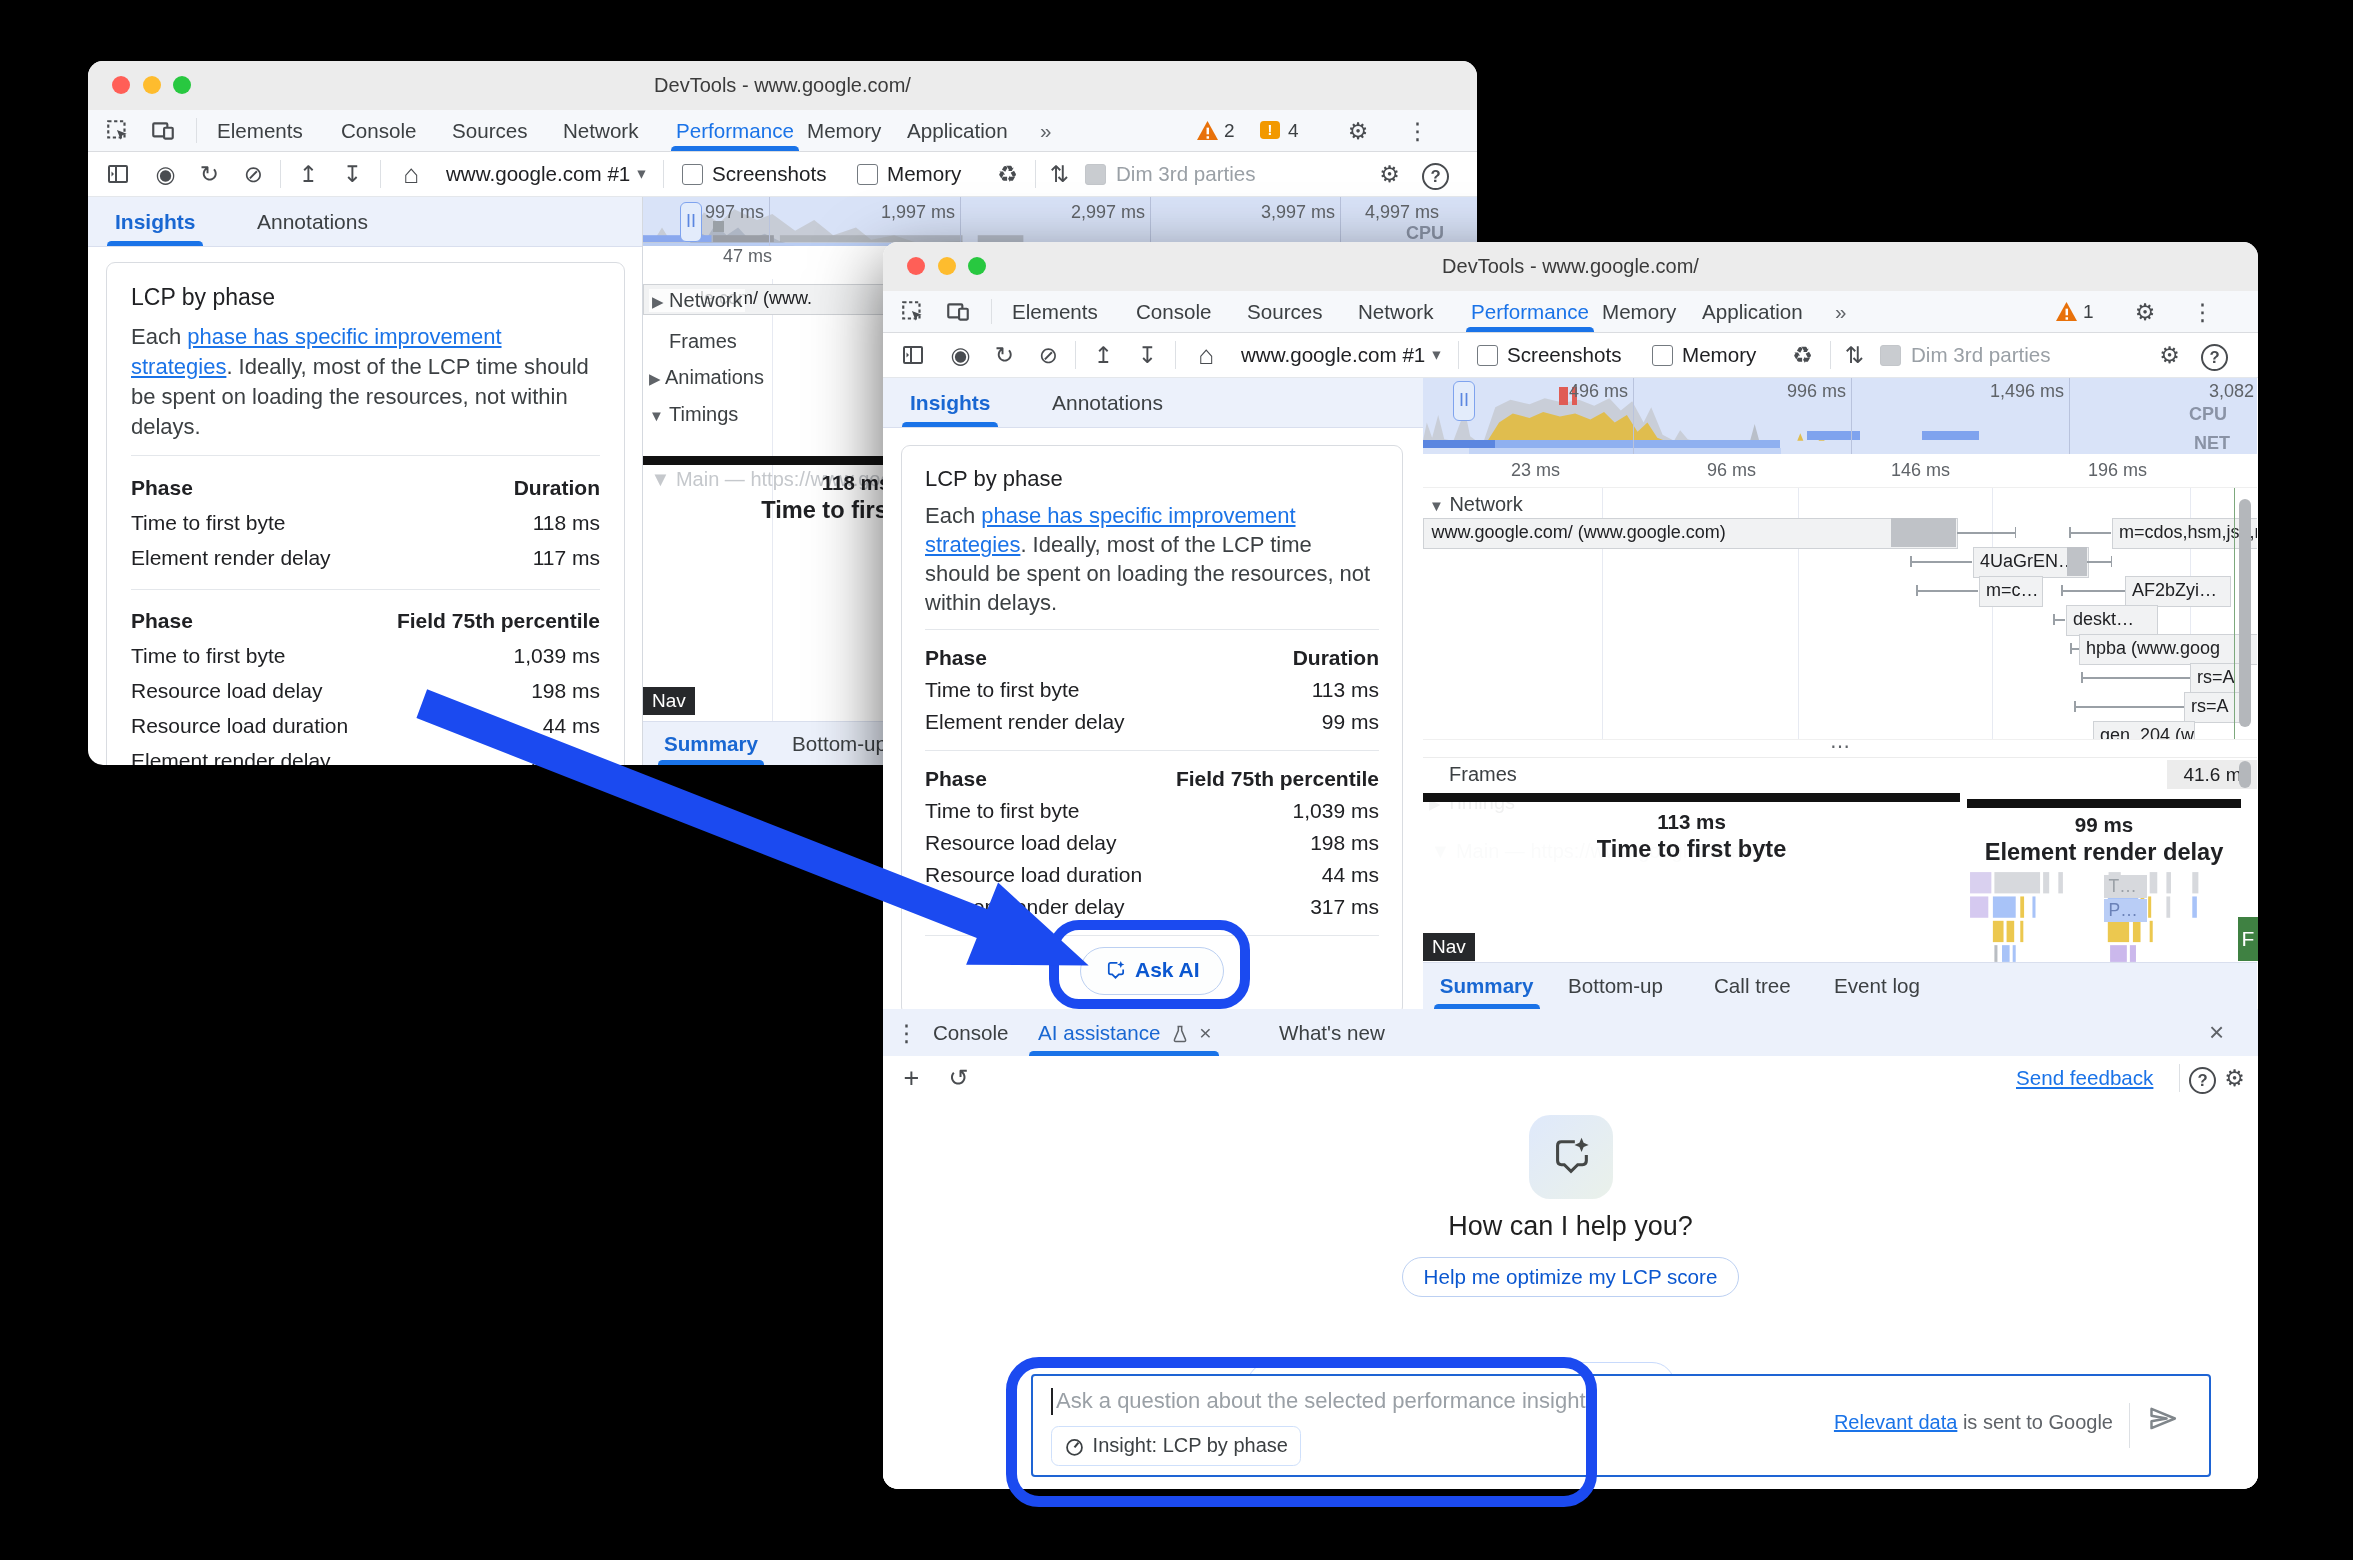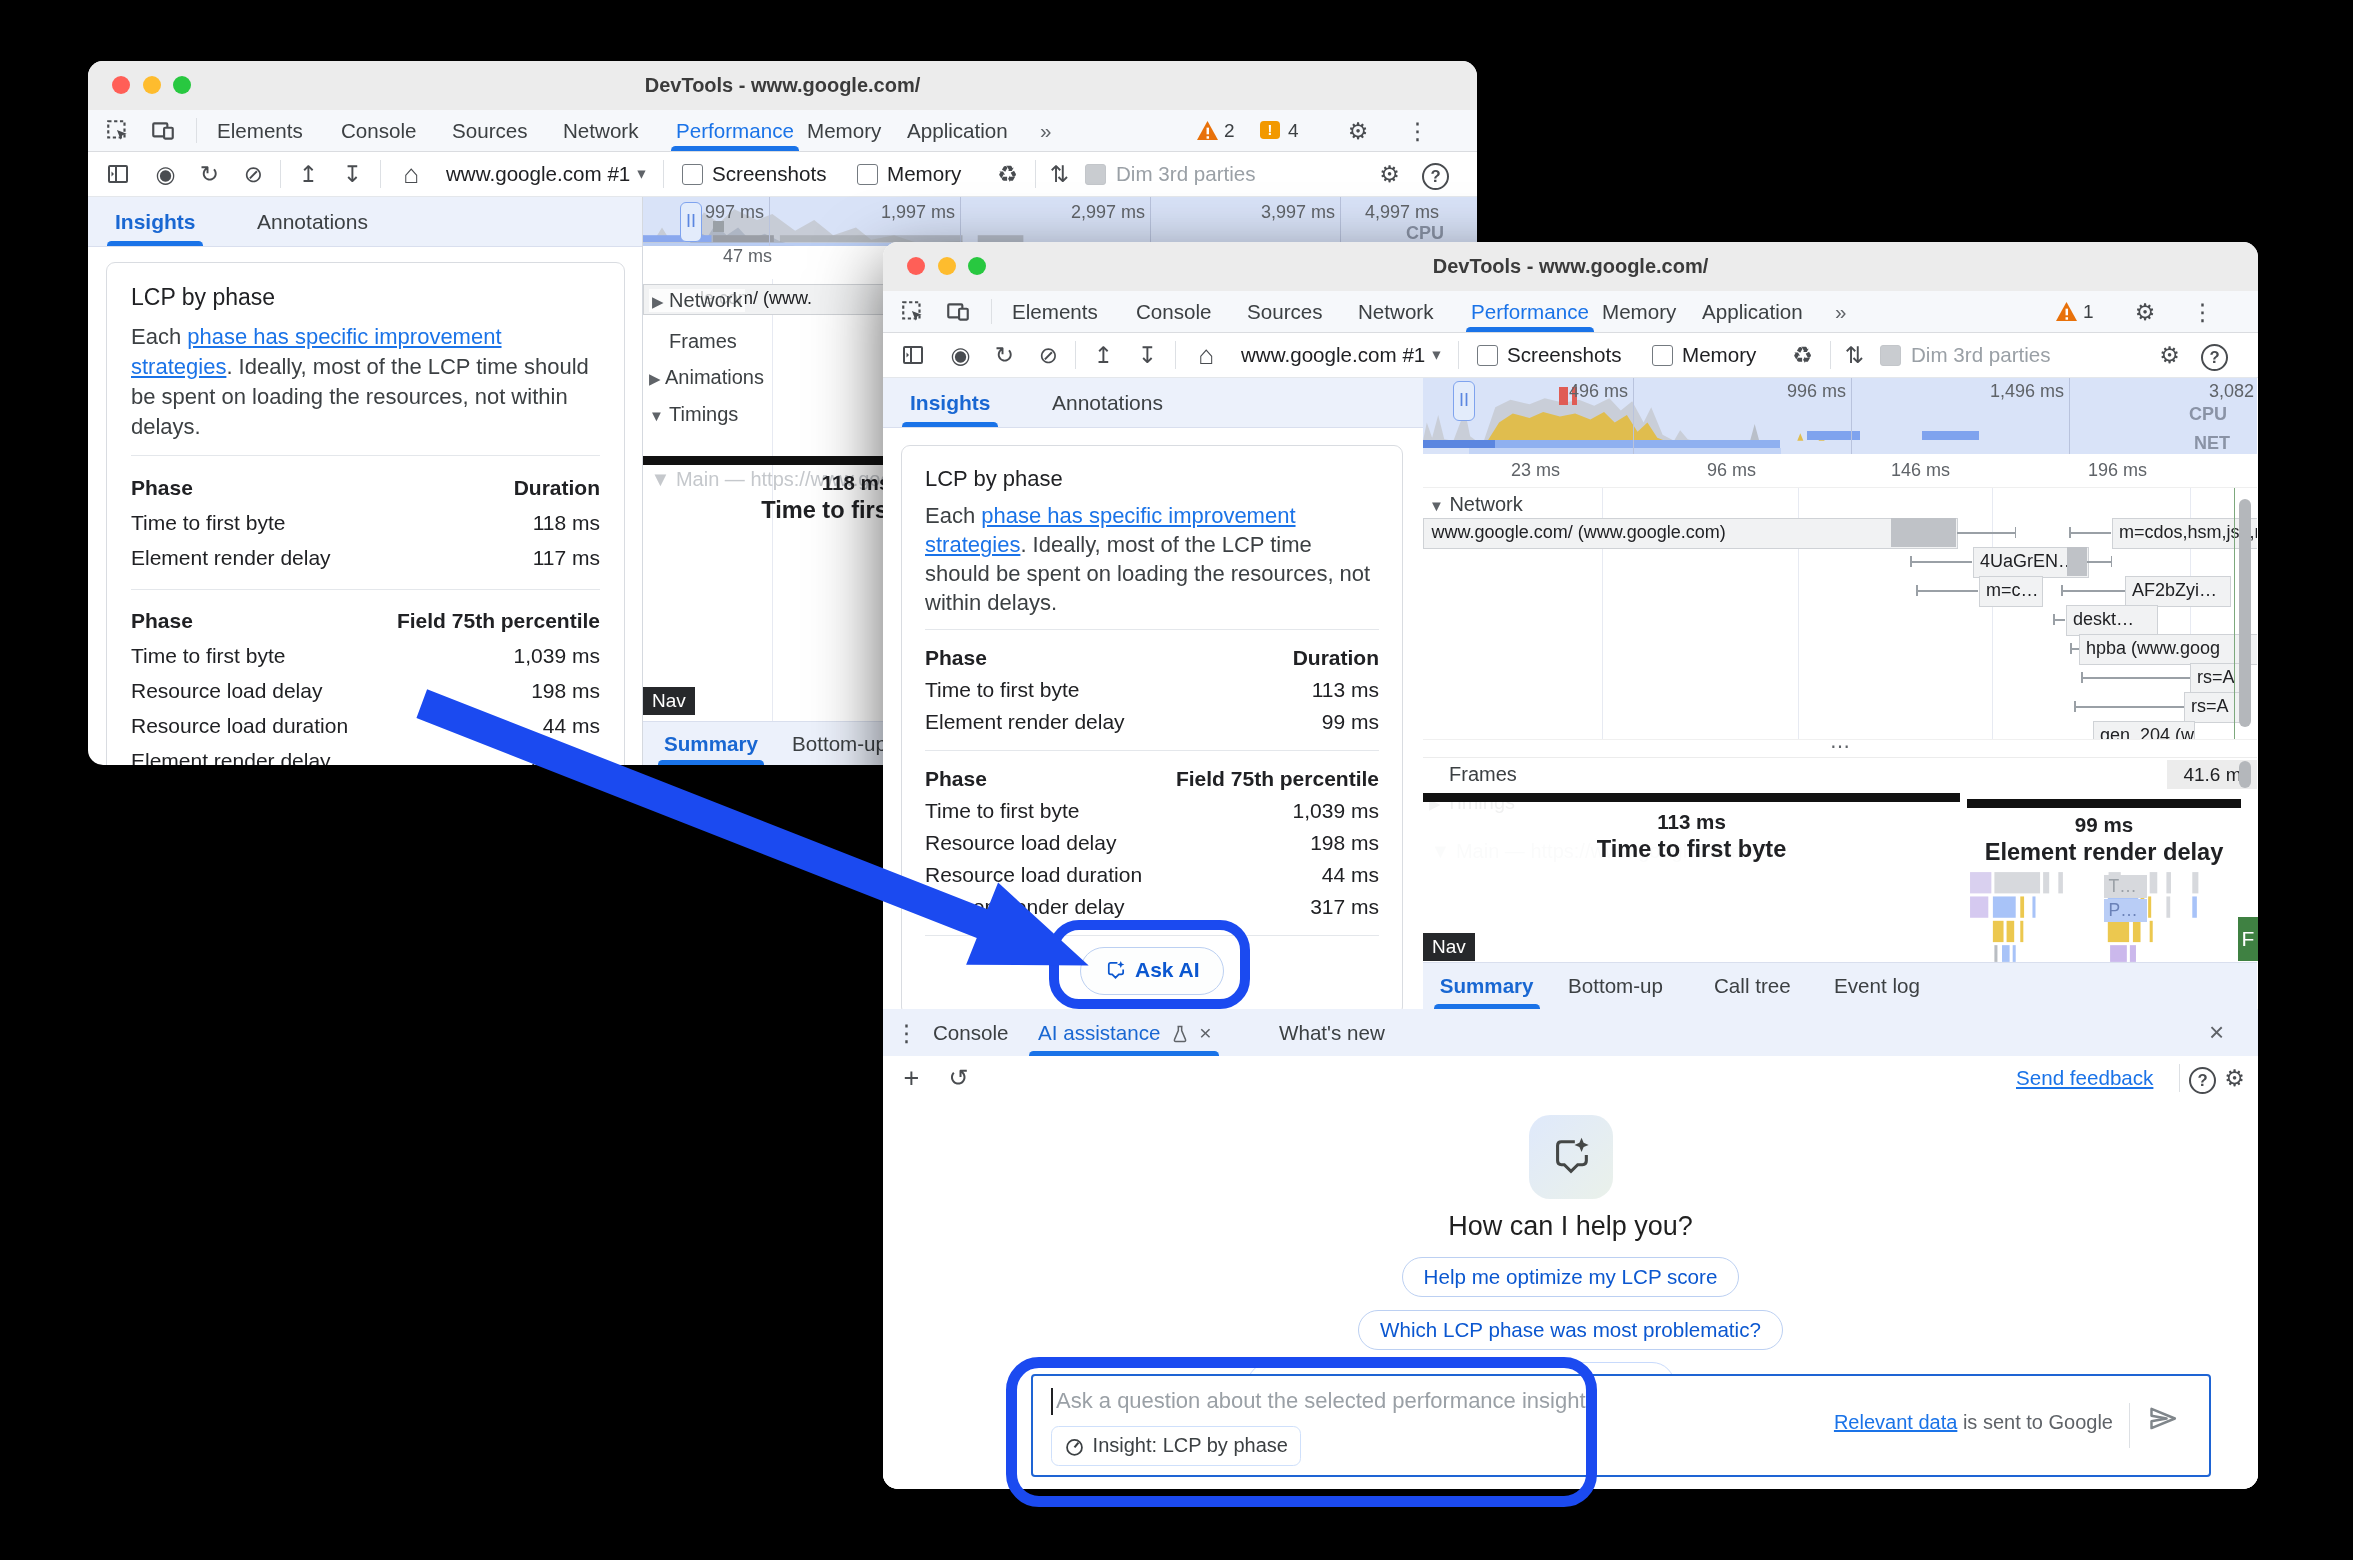--- a/index.html
+++ b/index.html
@@ -5,21 +5,21 @@
   html,body{margin:0;padding:0;background:#000;}
   .stage{position:relative;width:2354px;height:1561px;background:#000;overflow:hidden;
          font-family:"Liberation Sans",sans-serif;-webkit-font-smoothing:antialiased;}
   .abs{position:absolute;}
   .win{position:absolute;background:#fff;border-radius:15px;overflow:hidden;
        box-shadow:0 23px 69px rgba(0,0,0,.6);}
   .titlebar{position:absolute;left:0;right:0;top:0;height:49px;background:#ececec;
             border-bottom:0.8px solid #d6d6d6;}
   .tl{position:absolute;top:15px;width:18px;height:18px;border-radius:50%;}
   .title{position:absolute;left:0;right:0;top:0;line-height:49px;text-align:center;
-         font-size:20px;font-weight:bold;color:#3b3b3b;}
+         font-size:20px;font-weight:normal;color:#3b3b3b;}
   .tabrow{position:absolute;left:0;right:0;height:41px;background:#f6f8fb;
           border-bottom:0.8px solid #dadce0;}
   .tab{position:absolute;top:0;height:41px;line-height:41px;font-size:20.6px;color:#3c4043;}
   .tab.active{color:#1a73e8;}
   .tab .ul{position:absolute;left:-4.6px;right:-4.6px;bottom:0;height:4.6px;background:#1a73e8;
            border-radius:4.6px 4.6px 0 0;}
   .toolbar{position:absolute;left:0;right:0;height:44px;background:#fff;border-bottom:0.8px solid #e4e7eb;}
   .ticon{position:absolute;top:0;height:44px;line-height:44px;font-size:23px;color:#494c50;text-align:center;}
   .vsep{position:absolute;top:7.6px;bottom:7.6px;width:0.8px;background:#dde0e4;}
   .cb{position:absolute;top:12px;width:19px;height:19px;border:1.5px solid #747a80;border-radius:3px;background:#fff;}
@@ -547,23 +547,20 @@
         <div class="abs" style="left:646px;top:15px;width:84px;height:84px;border-radius:21px;background:linear-gradient(135deg,#dfe9fb 0%,#eaf1ea 100%);">
           <svg width="46" height="46" viewBox="0 0 24 24" style="margin:19px;">
             <path d="M14 4 H7 Q5 4 5 6 v8 q0 2 2 2 h1.5 l3.5 3.5 3.5-3.5 H18 q2 0 2-2 v-3" fill="none" stroke="#444746" stroke-width="1.6"></path>
             <path d="M17.5 2 l1.1 2.6 2.6 1.1 -2.6 1.1 -1.1 2.6 -1.1-2.6 -2.6-1.1 2.6-1.1z" fill="#444746"></path>
           </svg>
         </div>
         <div class="abs" style="left:0;right:0;top:111px;text-align:center;font-size:27px;font-weight:500;color:#1f1f1f;">How can I help you?</div>
         <div class="abs" style="left:0;right:0;top:157px;text-align:center;">
           <span class="chipbtn">Help me optimize my LCP score</span>
         </div>
-        <div class="abs" style="left:0;right:0;top:210px;text-align:center;">
-          <span class="chipbtn">Which LCP phase was most problematic?</span>
-        </div>
         <span class="abs" style="left:364px;top:262px;width:426px;height:46px;border:1.5px solid #c8dafc;border-radius:23px;background:#fff;"></span>
 
         <div class="abs" style="left:148px;top:274px;width:1176px;height:99px;border:2.3px solid #1e64d4;border-radius:4px;background:#fff;">
           <span class="abs" style="left:18px;top:12px;width:1.5px;height:27px;background:#202124;"></span>
           <span class="abs" style="left:23px;top:12px;font-size:22px;color:#9aa0a6;">Ask a question about the selected performance insight</span>
           <span class="abs" style="left:18px;top:50px;height:38px;border:1.5px solid #cfe0fb;border-radius:7.6px;background:#fff;font-size:20px;color:#3c4043;line-height:37px;padding:0 12px;">
             <svg width="21" height="21" viewBox="0 0 24 24" style="vertical-align:-4.6px;margin-right:7.6px;">
               <circle cx="12" cy="13" r="8.5" fill="none" stroke="#3c4043" stroke-width="2"></circle>
               <path d="M12 13 L16.5 7.5" stroke="#3c4043" stroke-width="2.4"></path>
             </svg><span>Insight: LCP by phase</span>

